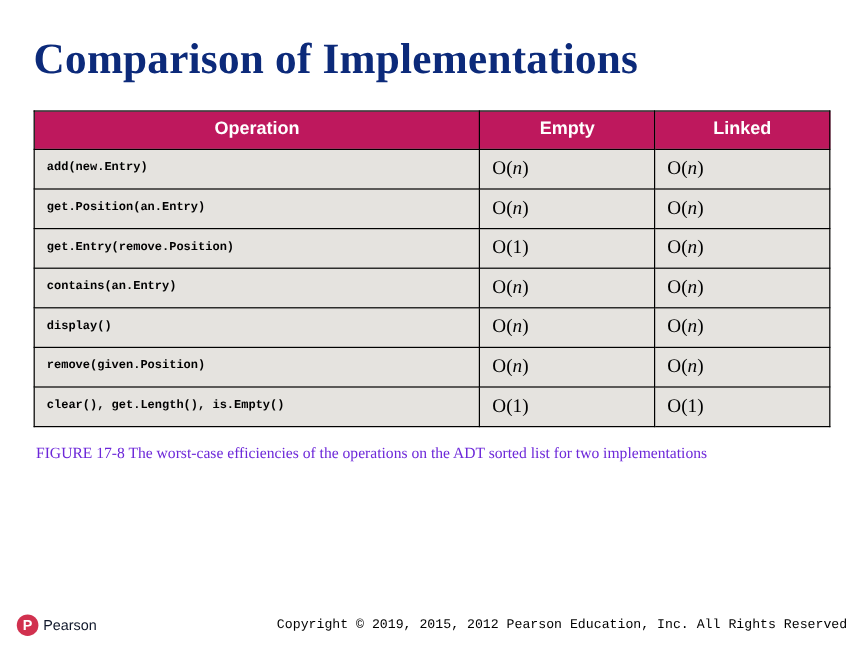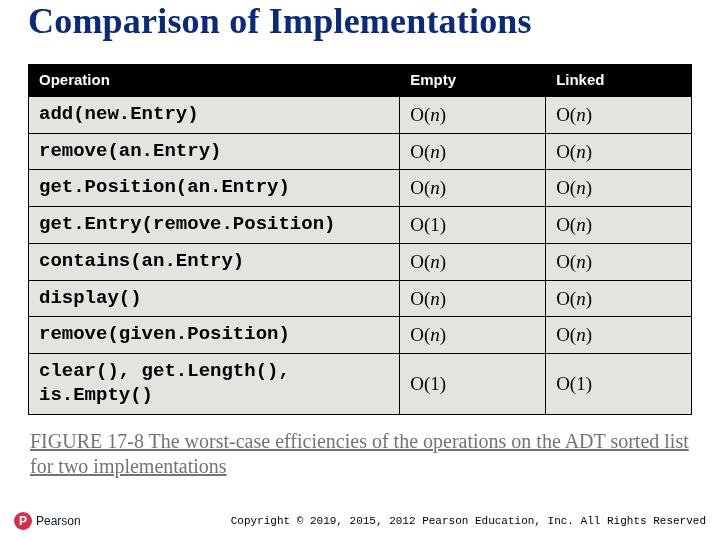--- a/index.html
+++ b/index.html
@@ -6,65 +6,65 @@
   body {
     width: 720px;
     height: 540px;
     background: #fff;
     font-family: "Times New Roman", Times, serif;
     color: #000;
     position: relative;
     overflow: hidden;
   }
   .slide {
-    padding: 0 28px 0 28px;
+    padding: 28px 28px 0 28px;
   }
   .title {
     color: #0c2a7a;
     font-size: 36px;
     font-weight: bold;
     margin-bottom: 22px;
     letter-spacing: 0.2px;
   }
   table {
     width: 100%;
     border-collapse: collapse;
     background: #e5e3df;
   }
   th, td {
     border: 1px solid #000;
     text-align: left;
     vertical-align: middle;
     padding: 6px 10px;
-    font-size: 19px;
+    font-size: 16px;
     line-height: 1.25;
   }
   thead th {
-    background: #000000;
+    background: #be185d;
     color: #fff;
     font-family: Arial, Helvetica, sans-serif;
     font-weight: bold;
     font-size: 15px;
+    text-align: center;
   }
   col.c0 { width: 56%; }
   col.c1 { width: 22%; }
   col.c2 { width: 22%; }
   .op {
     font-family: "Courier New", Courier, monospace;
     font-weight: bold;
-    font-size: 19px;
+    font-size: 10px;
   }
   .big-o { font-family: "Times New Roman", serif; }
   .big-o .ital { font-style: italic; }
   .caption {
     margin-top: 14px;
-    font-size: 20px;
+    font-size: 13px;
     line-height: 1.25;
-    text-decoration: underline;
-    color: #737373;
+    color: #6d28d9;
     padding: 0 2px;
   }
   .footer {
     position: absolute;
     left: 0; right: 0; bottom: 10px;
     display: flex;
     align-items: center;
     padding: 0 14px;
   }
   .logo {
@@ -115,25 +115,20 @@
         <th>Linked</th>
       </tr>
     </thead>
     <tbody id="tbody">
         <tr>
           <td class="op">add(new.Entry)</td>
           <td><span class="big-o">O(<span class="ital">n</span>)</span></td>
           <td><span class="big-o">O(<span class="ital">n</span>)</span></td>
         </tr>
         <tr>
-          <td class="op">remove(an.Entry)</td>
-          <td><span class="big-o">O(<span class="ital">n</span>)</span></td>
-          <td><span class="big-o">O(<span class="ital">n</span>)</span></td>
-        </tr>
-        <tr>
           <td class="op">get.Position(an.Entry)</td>
           <td><span class="big-o">O(<span class="ital">n</span>)</span></td>
           <td><span class="big-o">O(<span class="ital">n</span>)</span></td>
         </tr>
         <tr>
           <td class="op">get.Entry(remove.Position)</td>
           <td><span class="big-o">O(<span>1</span>)</span></td>
           <td><span class="big-o">O(<span class="ital">n</span>)</span></td>
         </tr>
         <tr>

